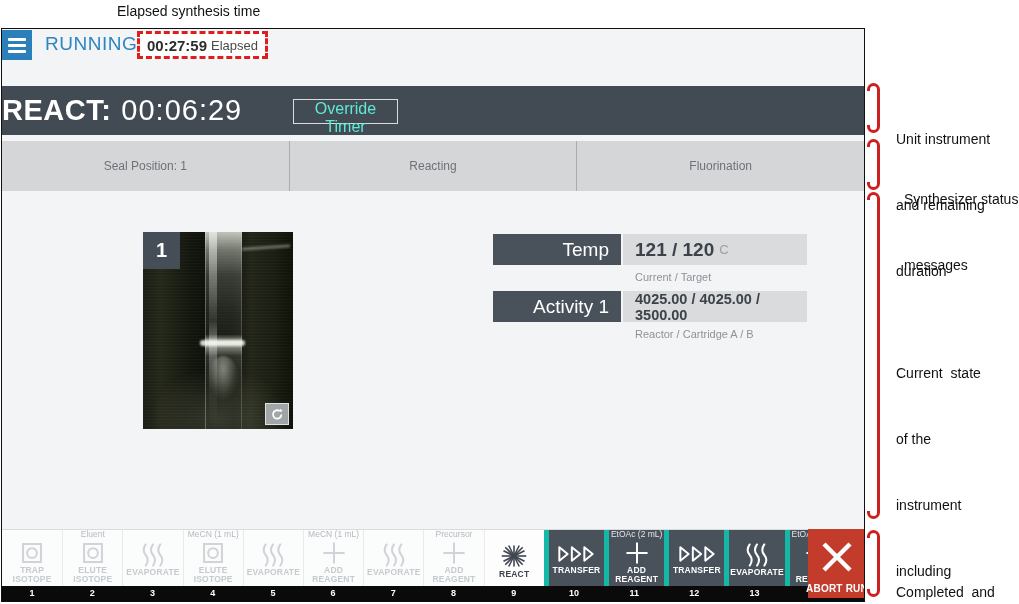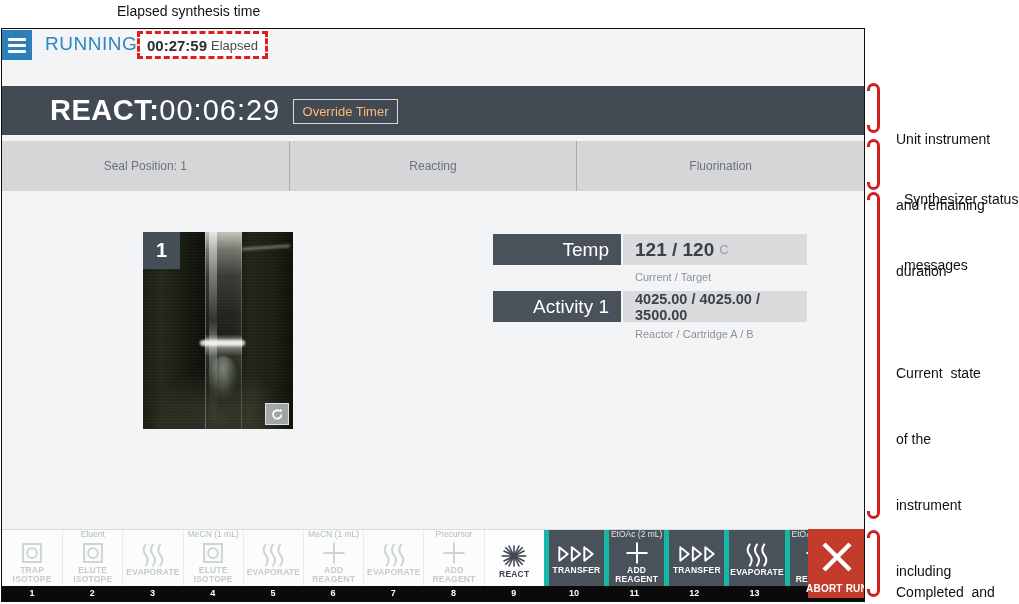--- a/index.html
+++ b/index.html
@@ -25,24 +25,24 @@
   .hamburger span { display:block; height:3px; background:#fff; border-radius:1px; }
   .running { position:absolute; left:43px; top:4px; font-size:19px; color:#2e86c1; letter-spacing:0.5px; }
   .elapsed-box { position:absolute; left:135px; top:2px; height:28px; border:3px dashed #e11c1c;
                  display:flex; align-items:center; padding:0 7px; gap:4px; background:#fff; }
   .elapsed-time { font-size:15px; font-weight:bold; color:#2d2d2d; }
   .elapsed-label { font-size:13px; color:#4a4a4a; }
 
   
   .react-bar { position:absolute; left:0; right:0; top:57px; height:49px; background:#424a54;
                display:flex; align-items:center; }
-  .react-name { margin-left:48px; font-size:29px; font-weight:bold; color:#fff; letter-spacing:0.5px; }
-  .react-time { margin-left:0; font-size:29px; font-weight:400; color:#fff; letter-spacing:1px; }
+  .react-name { font-size:29px; font-weight:bold; color:#fff; letter-spacing:0.5px; }
+  .react-time { margin-left:10px; font-size:29px; font-weight:400; color:#fff; letter-spacing:1px; }
   .override-btn { position:absolute; left:291px; top:13px; width:105px; height:25px;
-                  background:transparent; border:1px solid #d9dbdd; color:#fdba74; font-size:13px;
+                  background:transparent; border:1px solid #d9dbdd; color:#5eead4; font-size:16px;
                   font-family:"Liberation Sans", sans-serif; cursor:pointer; }
 
   
   .status-row { position:absolute; left:0; right:0; top:112px; height:50px; background:#d4d6d8; display:flex; }
   .status-cell { flex:1; display:flex; align-items:center; justify-content:center;
                  font-size:12px; color:#6e7278; border-left:1px solid #a9adb2; }
   .status-cell:first-child { border-left:none; }
 
   
   .camera { position:absolute; left:141px; top:203px; width:150px; height:197px; overflow:hidden;

